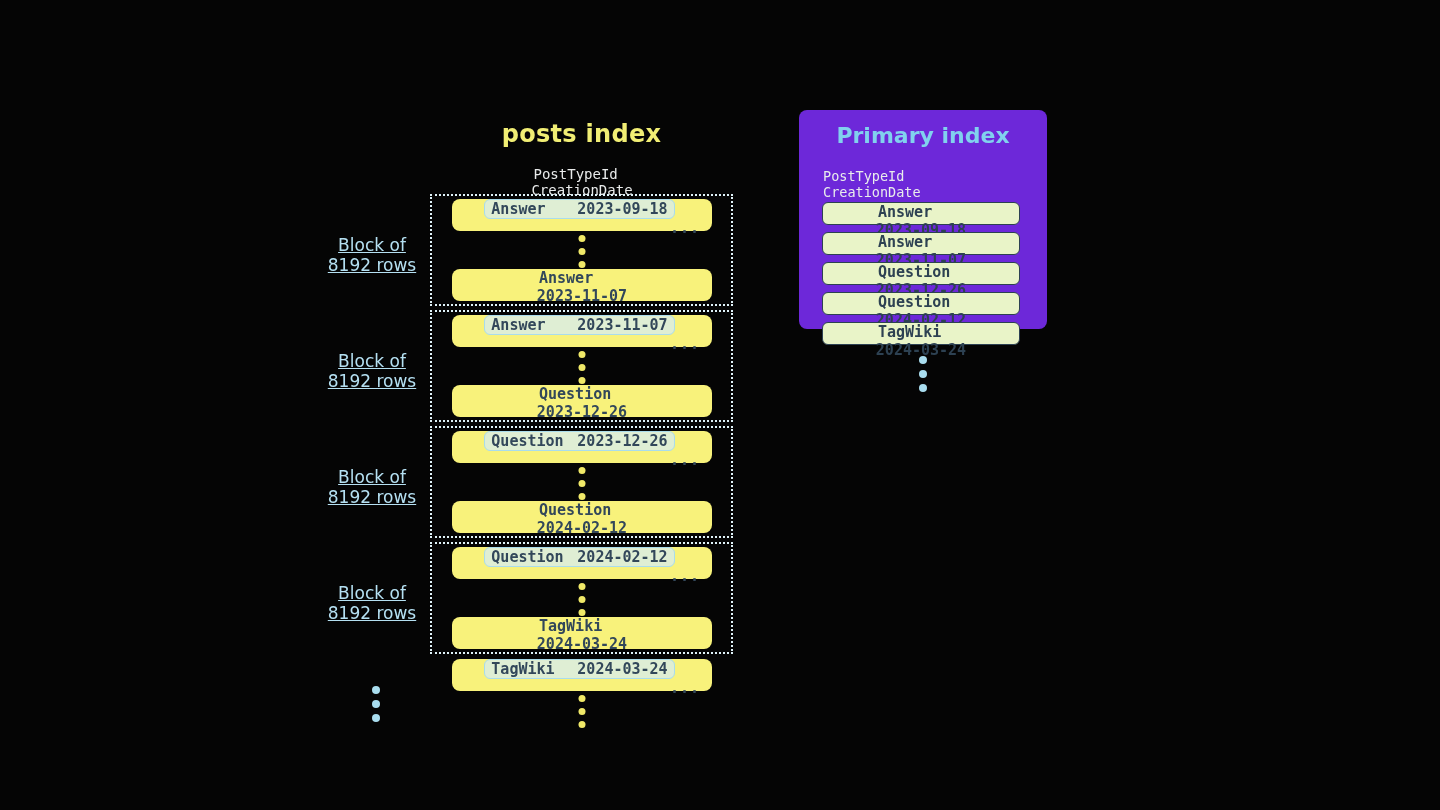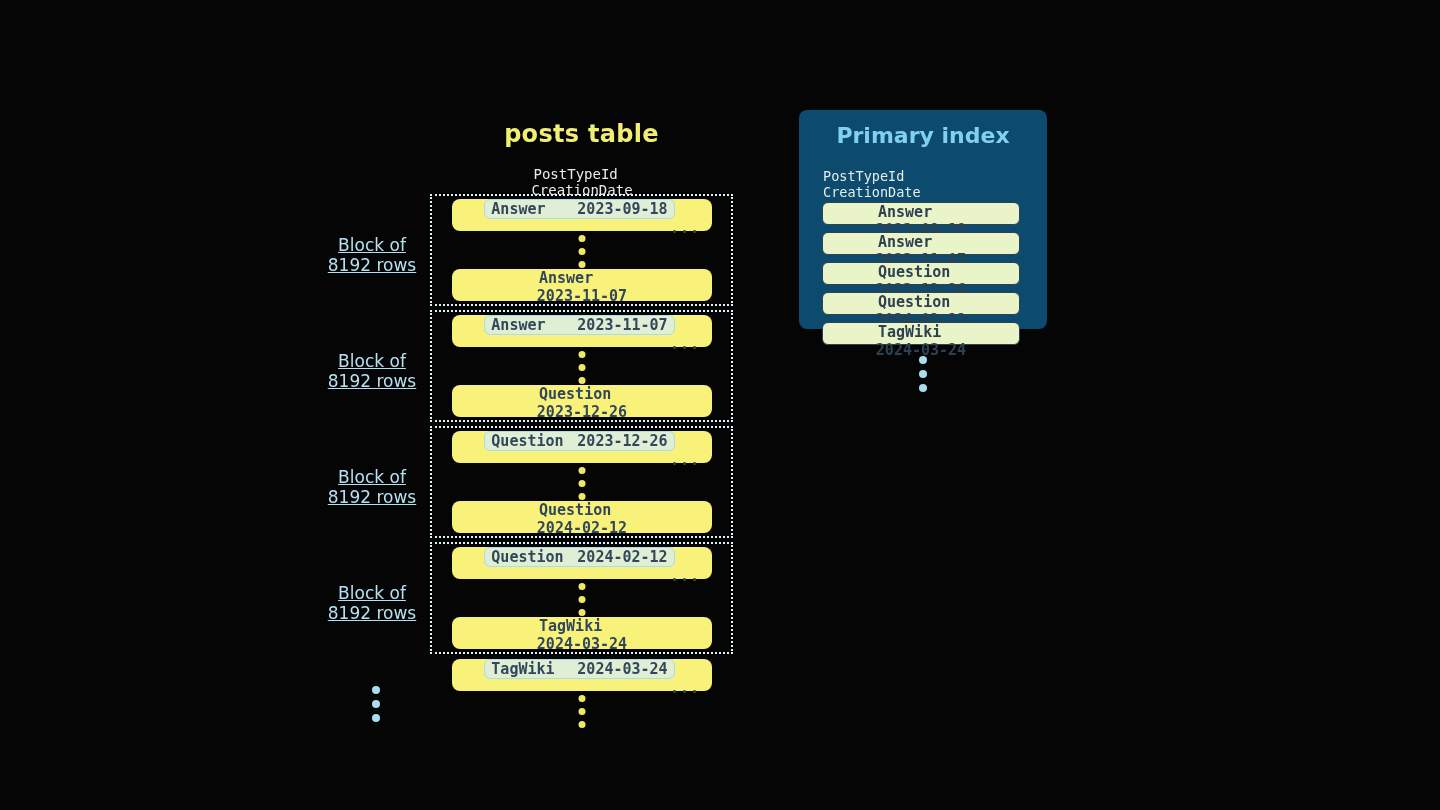--- a/index.html
+++ b/index.html
@@ -31,37 +31,37 @@
   .pill{display:inline-flex;align-items:center;height:22px;box-sizing:border-box;
         background:#dfeed4;border:1.5px solid #a9dcec;border-radius:6px;padding:0 6px;}
   .pill .type{width:86px;flex:none;}
 
   .vdots{position:absolute;left:50%;transform:translateX(-50%);display:flex;
          flex-direction:column;gap:6px;}
   .vdots .d{width:7px;height:7px;border-radius:50%;background:#f0e968;}
   .vdots.blue .d{width:8px;height:8px;background:#a9ddef;}
 
   
-  .panel{position:absolute;left:799px;top:110px;width:248px;height:219px;background:#0c4a6e;
+  .panel{position:absolute;left:799px;top:110px;width:248px;height:219px;background:#6d28d9;
          border-radius:8px;}
   .panel-title{position:absolute;top:13px;left:0;width:100%;text-align:center;color:#81d1ee;
                font-size:22px;font-weight:600;}
   .panel-header{position:absolute;top:58px;left:24px;display:flex;color:#e9ecec;font-size:13.5px;}
   .panel-header .c0{width:97px;}
   .prow{position:absolute;left:23px;width:198px;height:23px;box-sizing:border-box;
         background:#e9f4c8;border:1.5px solid #2d4152;border-radius:6px;display:flex;
         align-items:center;padding:0 9px;color:#2d4152;font-weight:bold;font-size:15px;}
   .prow .type{width:86px;flex:none;}
 </style>
 </head>
 <body>
 
 <div class="stage">
 
-  <div class="pt-title">posts table</div>
+  <div class="pt-title">posts index</div>
 
   <div class="pt-header mono">
     <span class="c0">PostTypeId</span>
     <span class="c1">CreationDate</span>
     <span class="c2">...</span>
   </div>
 
   <div class="block" style="top:194px">
     <div class="yrow mono first">
       <span class="pill">

